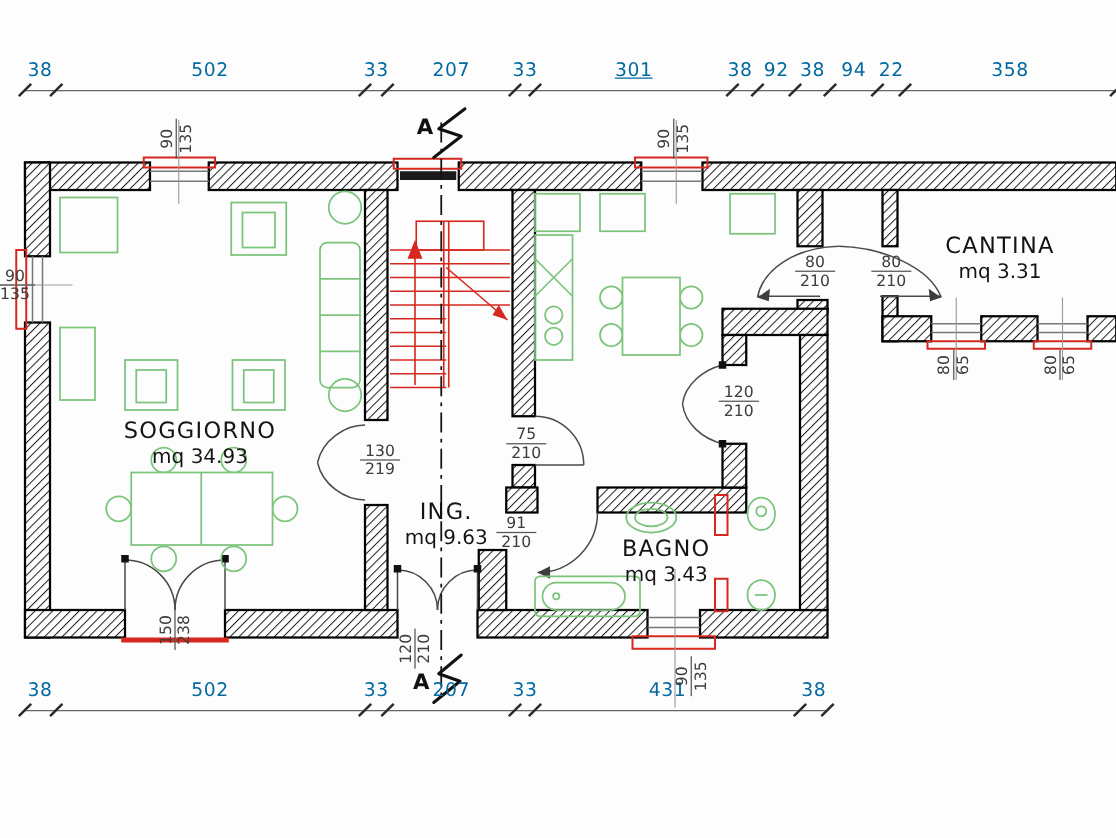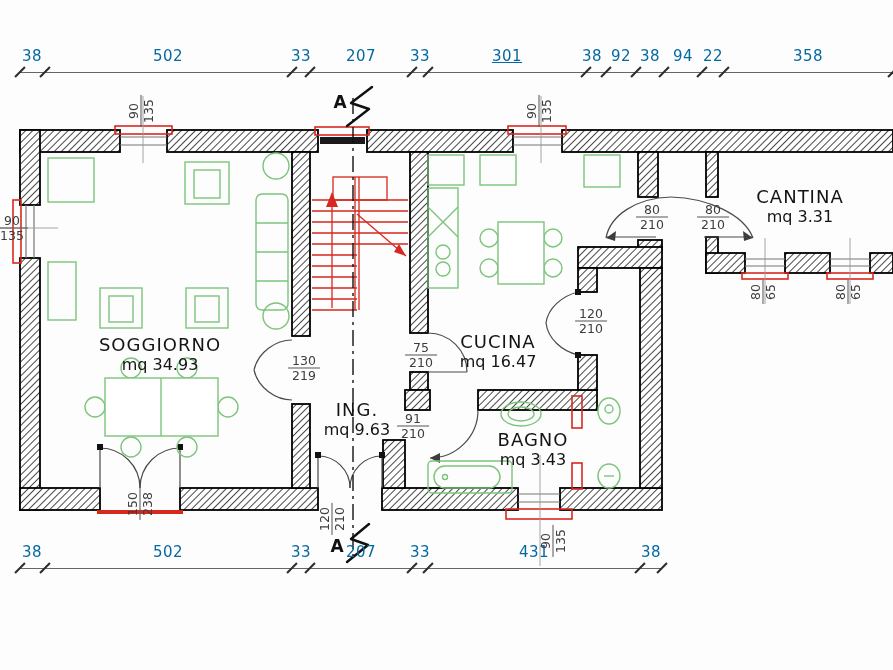--- a/index.html
+++ b/index.html
@@ -267,24 +267,20 @@
       </div>
 
   <div class="room-label" style="left:160px;top:354px">
     <div class="room-name">SOGGIORNO</div>
     <div class="room-area">mq 34.93</div>
   </div>
   <div class="room-label" style="left:357px;top:419px">
     <div class="room-name">ING.</div>
     <div class="room-area">mq 9.63</div>
   </div>
-  <div class="room-label" style="left:498px;top:351px">
-    <div class="room-name">CUCINA</div>
-    <div class="room-area">mq 16.47</div>
-  </div>
   <div class="room-label" style="left:533px;top:449px">
     <div class="room-name">BAGNO</div>
     <div class="room-area">mq 3.43</div>
   </div>
   <div class="room-label" style="left:800px;top:206px">
     <div class="room-name">CANTINA</div>
     <div class="room-area">mq 3.31</div>
   </div>
 
   <div class="frac" style="left:12px;top:228px">

